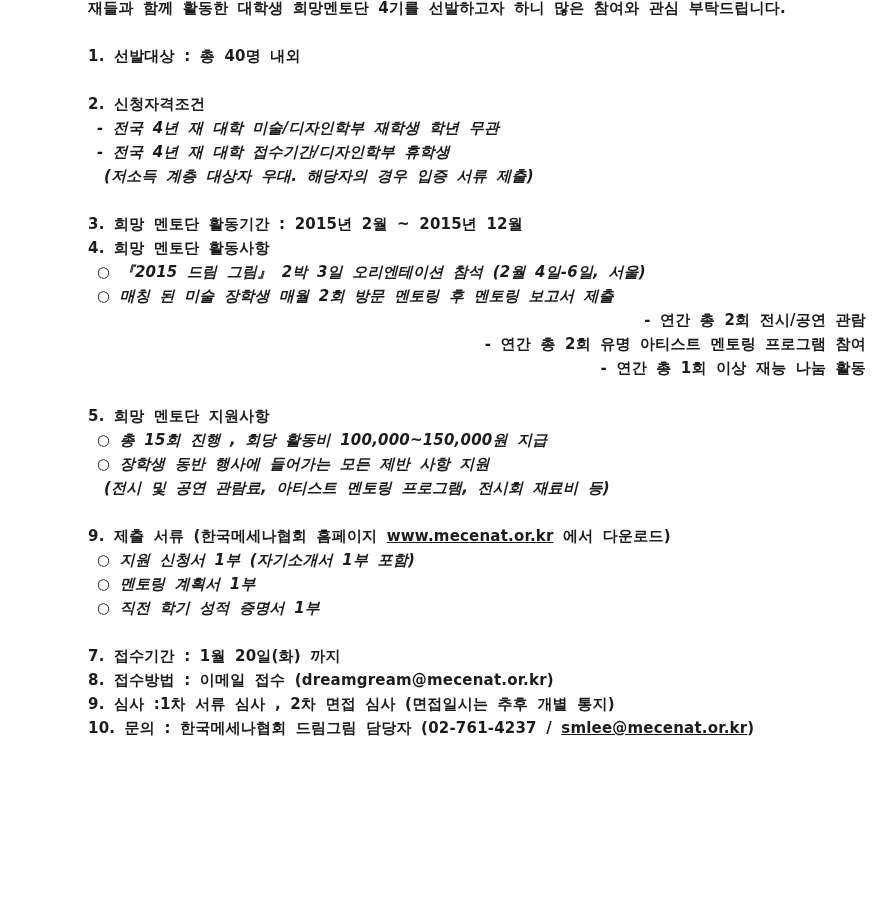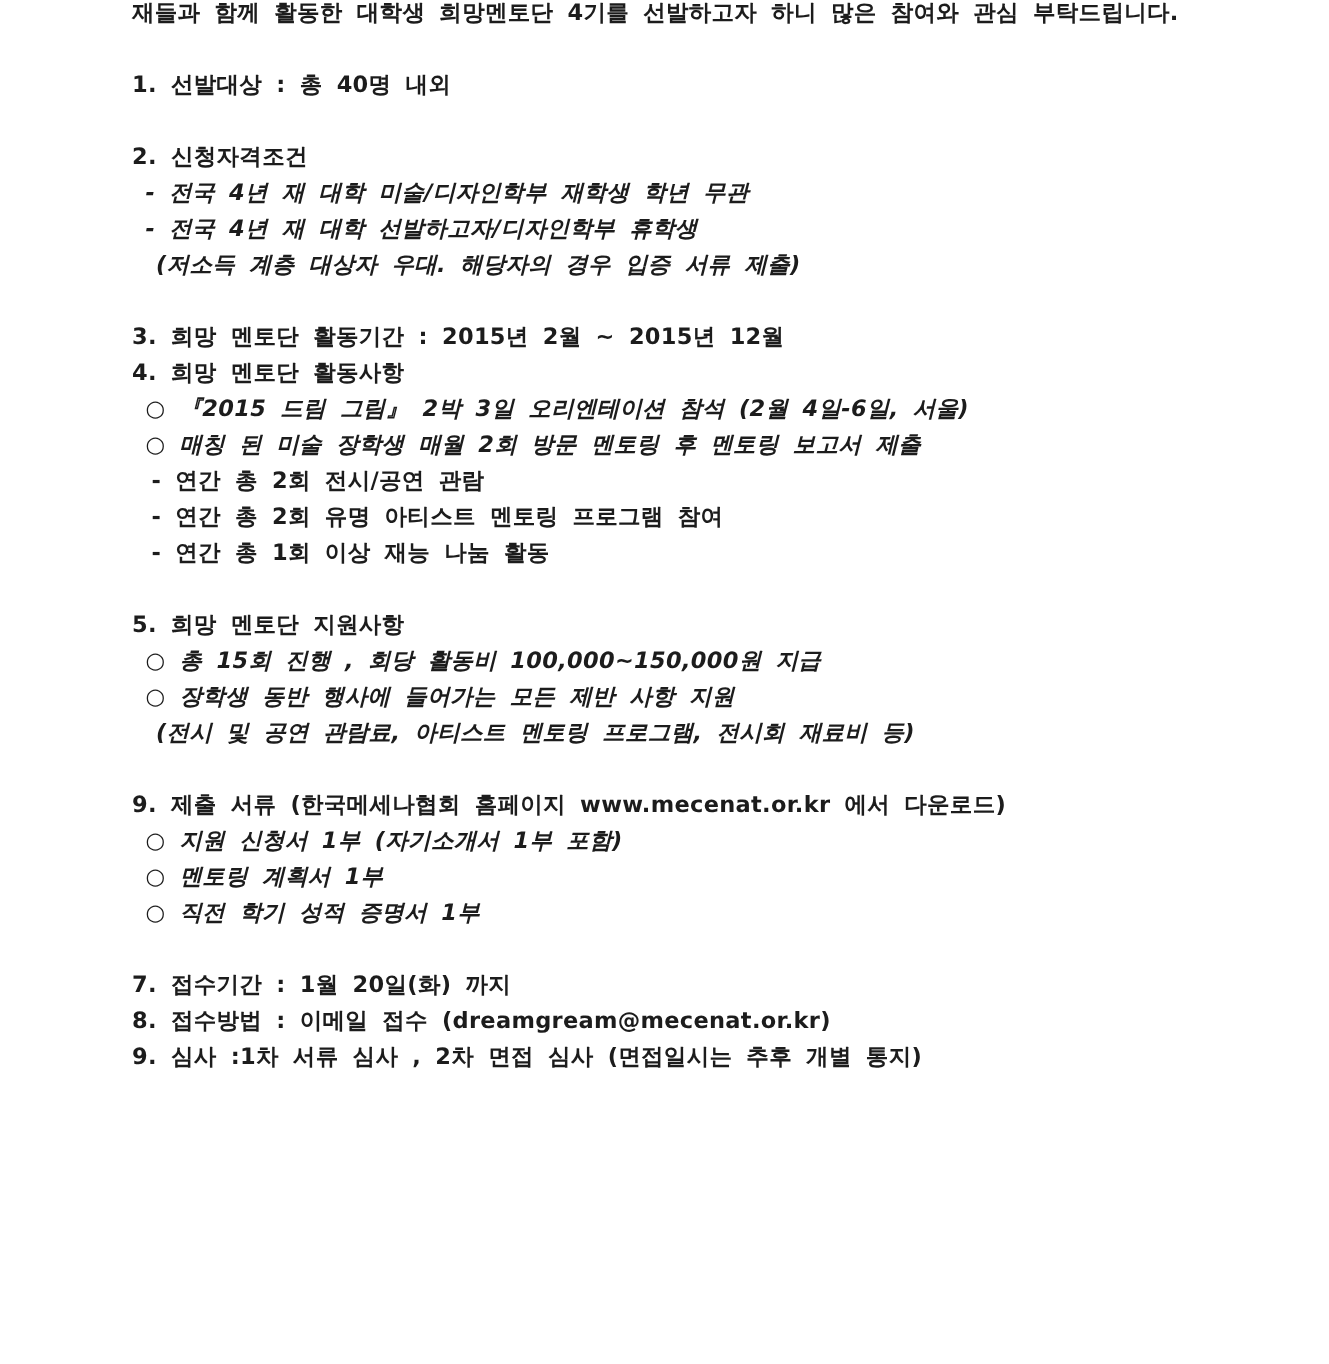--- a/index.html
+++ b/index.html
@@ -25,40 +25,40 @@
   }
   .line {
     height: 24px;
     line-height: 24px;
     white-space: nowrap;
     letter-spacing: 0.2px;
     word-spacing: 4px;
   }
   .gap { height: 24px; }
   .ind1  { padding-left: 9px; font-style: italic; }   
-  .ind1b { padding-left: 13px; }  
+  .ind1b { padding-left: 13px; text-align: right; }  
   .ind2  { padding-left: 16px; font-style: italic; }  
-  .u { }
+  .u { text-decoration: underline; }
 </style>
 </head>
 <body>
 
 <div class="doc">
 
   <div class="line">재들과 함께 활동한 대학생 희망멘토단 4기를 선발하고자 하니 많은 참여와 관심 부탁드립니다.</div>
 
   <div class="gap"></div>
 
   <div class="line">1. 선발대상 : 총 40명 내외</div>
 
   <div class="gap"></div>
 
   <div class="line">2. 신청자격조건</div>
   <div class="line ind1">- 전국 4년 재 대학 미술/디자인학부 재학생 학년 무관</div>
-  <div class="line ind1">- 전국 4년 재 대학 선발하고자/디자인학부 휴학생</div>
+  <div class="line ind1">- 전국 4년 재 대학 접수기간/디자인학부 휴학생</div>
   <div class="line ind2">(저소득 계층 대상자 우대. 해당자의 경우 입증 서류 제출)</div>
 
   <div class="gap"></div>
 
   <div class="line">3. 희망 멘토단 활동기간 : 2015년 2월 ~ 2015년 12월</div>
   <div class="line">4. 희망 멘토단 활동사항</div>
   <div class="line ind1">○ 『2015 드림 그림』  2박 3일 오리엔테이션 참석 (2월 4일-6일, 서울)</div>
   <div class="line ind1">○ 매칭 된 미술 장학생 매월 2회 방문 멘토링 후 멘토링 보고서 제출</div>
   <div class="line ind1b">- 연간 총 2회 전시/공연 관람</div>
   <div class="line ind1b">- 연간 총 2회 유명 아티스트 멘토링 프로그램 참여</div>
@@ -76,14 +76,15 @@
   <div class="line"><span>9. 제출 서류 (한국메세나협회 홈페이지 </span><span class="u">www.mecenat.or.kr</span><span> 에서 다운로드)</span></div>
   <div class="line ind1">○ 지원 신청서 1부 (자기소개서 1부 포함)</div>
   <div class="line ind1">○ 멘토링 계획서 1부</div>
   <div class="line ind1">○ 직전 학기 성적 증명서 1부</div>
 
   <div class="gap"></div>
 
   <div class="line">7. 접수기간 : 1월 20일(화) 까지</div>
   <div class="line">8. 접수방법 : 이메일 접수 (dreamgream@mecenat.or.kr)</div>
   <div class="line">9. 심사 :1차 서류 심사 , 2차 면접 심사 (면접일시는 추후 개별 통지)</div>
+  <div class="line"><span>10. 문의 : 한국메세나협회 드림그림 담당자 (02-761-4237 / </span><span class="u">smlee@mecenat.or.kr</span><span>)</span></div>
 
 </div>
 
 </body></html>

